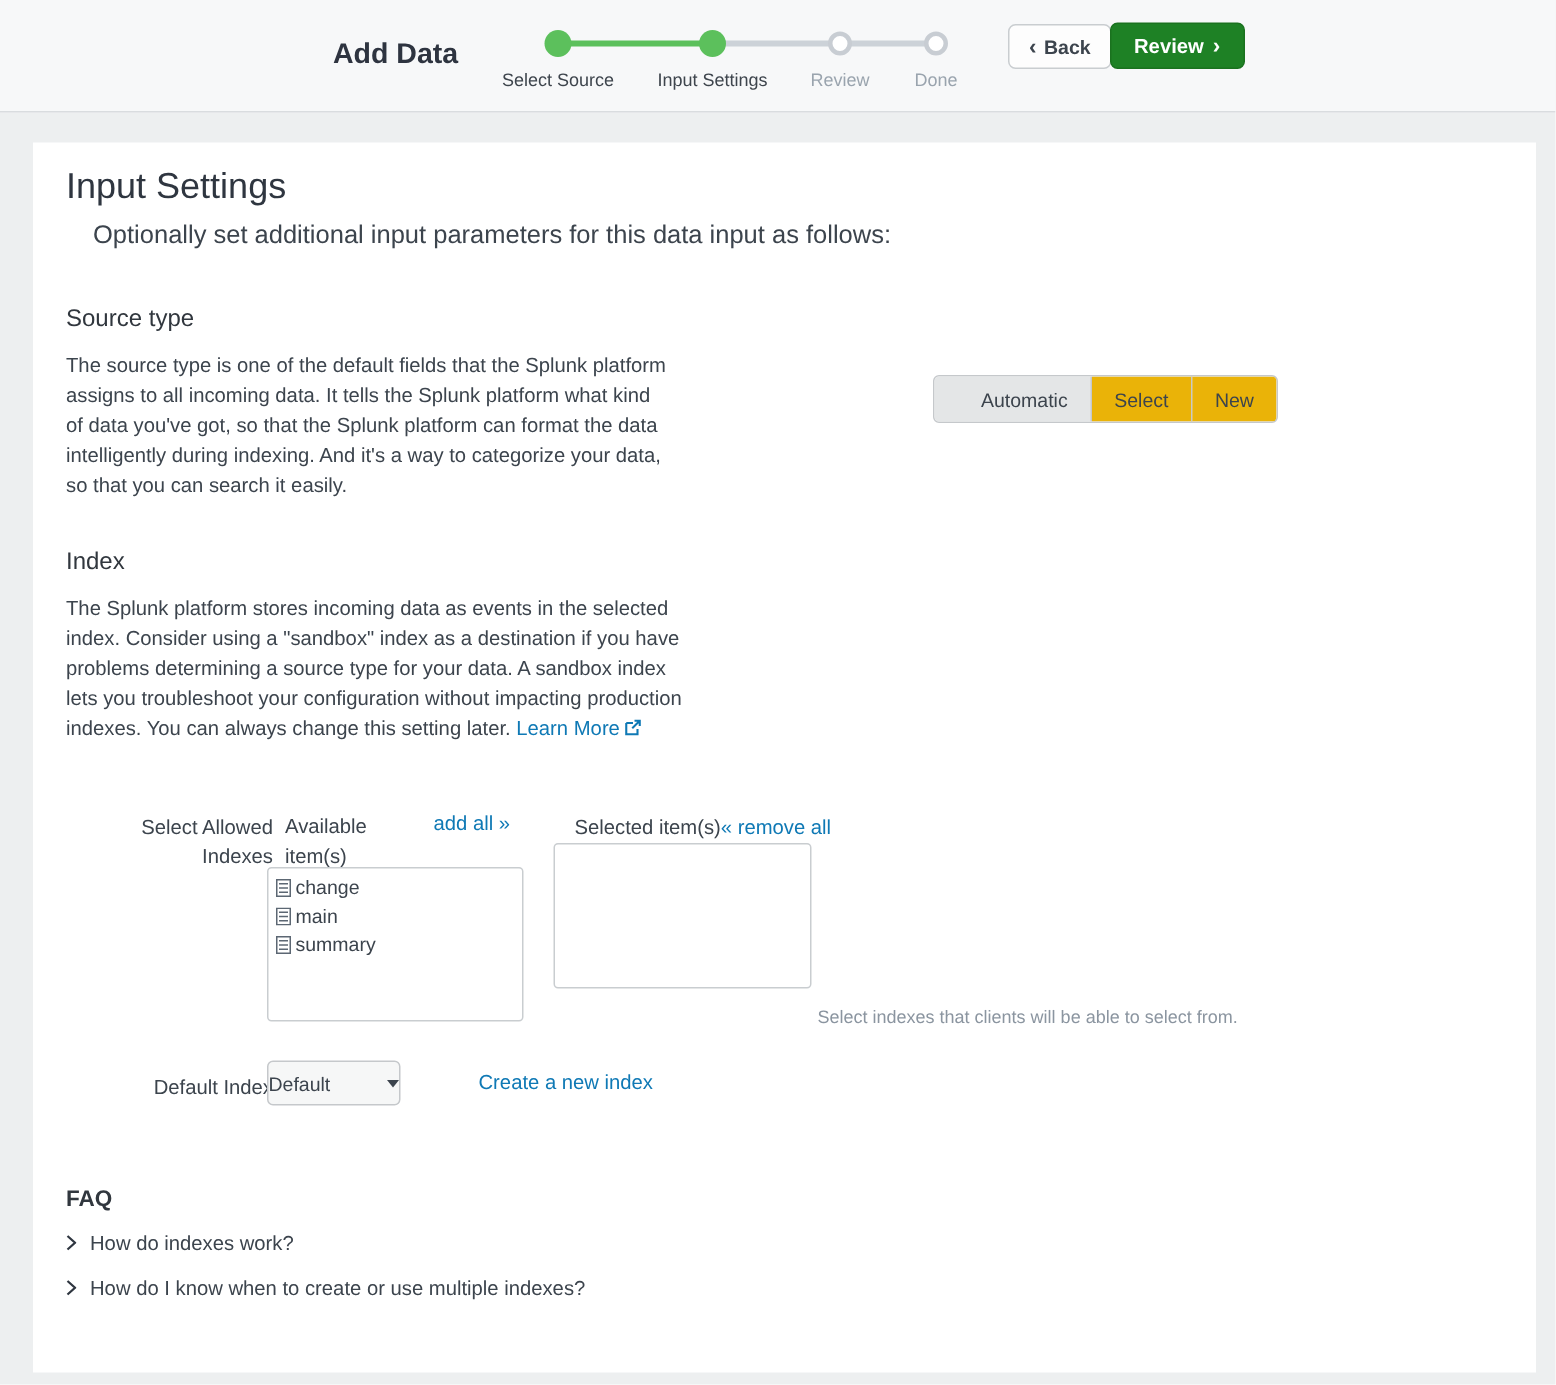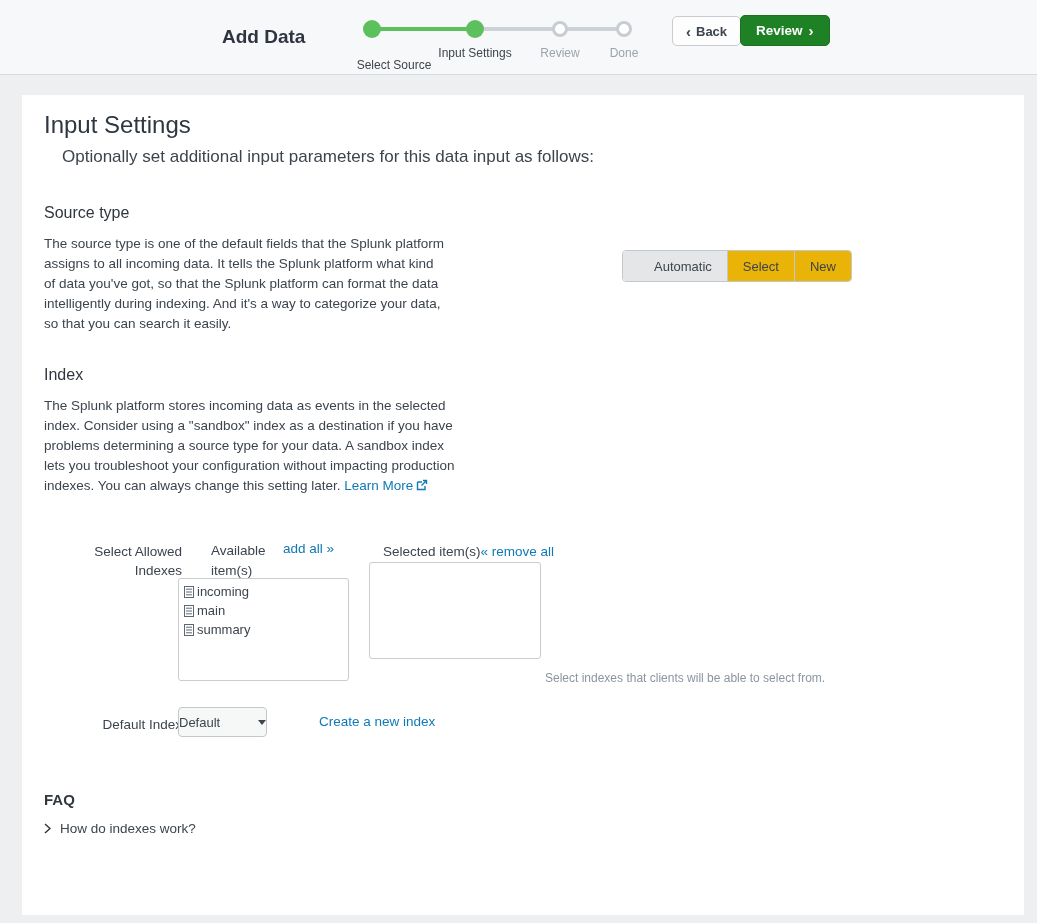--- a/index.html
+++ b/index.html
@@ -66,22 +66,22 @@
     border:none; border-right:1px solid #c5c8cb; height:30px; padding:0 15px; cursor:pointer;
   }
   .btn-group button:last-child { border-right:none; }
   .btn-group button.active { background:#e4e6e7;padding-left:31px; }
   
   .field-label {
     position:absolute; left:44px; width:116px; text-align:right;
     font-size:13.5px; color:#3c444d; line-height:19px;
   }
   .avail-row {
-    position:absolute; left:140px; top:446px; width:172px;
-    display:flex; justify-content:flex-end; align-items:flex-start;
+    position:absolute; left:168px; top:446px; width:172px;
+    display:flex; justify-content:flex-start; align-items:flex-start;gap:27px;
   }
   .col-header { font-size:13.5px; color:#3c444d; line-height:20px; }
   .avail-row .col-header { width:72px; }
   .sel-row { position:absolute; left:361px; top:447px; white-space:nowrap; }
   .sel-row .col-header { display:inline; }
   .listbox {
     position:absolute; background:#fff; border:1px solid #c9cdd0; border-radius:3px;
     overflow:hidden; padding-top:3px;
   }
   .box-available { left:156px; top:483px; width:171px; height:103px; }
@@ -120,21 +120,21 @@
 
   <div class="step-line line-green" style="left:372px; width:103px;"></div>
   <div class="step-line line-gray" style="left:475px; width:85px;"></div>
   <div class="step-line line-gray" style="left:560px; width:64px;"></div>
 
   <div class="step-dot dot-filled" style="left:363px;"></div>
   <div class="step-dot dot-filled" style="left:466px;"></div>
   <div class="step-dot dot-hollow" style="left:552px;"></div>
   <div class="step-dot dot-hollow" style="left:616px;"></div>
 
-  <div class="step-label active" style="left:394px;margin-top:12px;">Select Source</div>
+  <div class="step-label active" style="left:372px;">Select Source</div>
   <div class="step-label active" style="left:475px;">Input Settings</div>
   <div class="step-label pending" style="left:560px;">Review</div>
   <div class="step-label pending" style="left:624px;">Done</div>
 
   <button class="back-btn">
     <span class="chev">‹</span>
     <span>Back</span>
   </button>
   <button class="review-btn">
     <span>Review</span>
@@ -173,21 +173,21 @@
   </div>
 
   <div class="listbox box-available">
     <div class="list-item">
       <svg class="idx-icon" width="10" height="12" viewBox="0 0 10 12">
           <rect x="0.5" y="0.5" width="9" height="11" fill="none" stroke="#5c6773"></rect>
           <line x1="2" y1="3.2" x2="8" y2="3.2" stroke="#5c6773"></line>
           <line x1="2" y1="6" x2="8" y2="6" stroke="#5c6773"></line>
           <line x1="2" y1="8.8" x2="8" y2="8.8" stroke="#5c6773"></line>
         </svg>
-      <span>incoming</span>
+      <span>change</span>
     </div>
     <div class="list-item">
       <svg class="idx-icon" width="10" height="12" viewBox="0 0 10 12">
           <rect x="0.5" y="0.5" width="9" height="11" fill="none" stroke="#5c6773"></rect>
           <line x1="2" y1="3.2" x2="8" y2="3.2" stroke="#5c6773"></line>
           <line x1="2" y1="6" x2="8" y2="6" stroke="#5c6773"></line>
           <line x1="2" y1="8.8" x2="8" y2="8.8" stroke="#5c6773"></line>
         </svg>
       <span>main</span>
     </div>
@@ -218,14 +218,20 @@
   <a class="link create-link">Create a new index</a>
 
   <div class="faq-heading">FAQ</div>
 
   <div class="faq-item" style="top:726px;">
     <svg class="faq-chevron" width="7" height="11" viewBox="0 0 7 11">
         <path d="M1 1 L6 5.5 L1 10" fill="none" stroke="#2f3640" stroke-width="1.5"></path>
       </svg>
     <span>How do indexes work?</span>
   </div>
+  <div class="faq-item" style="top:756px;">
+    <svg class="faq-chevron" width="7" height="11" viewBox="0 0 7 11">
+        <path d="M1 1 L6 5.5 L1 10" fill="none" stroke="#2f3640" stroke-width="1.5"></path>
+      </svg>
+    <span>How do I know when to create or use multiple indexes?</span>
+  </div>
 
 </div>
 
 </body></html>

